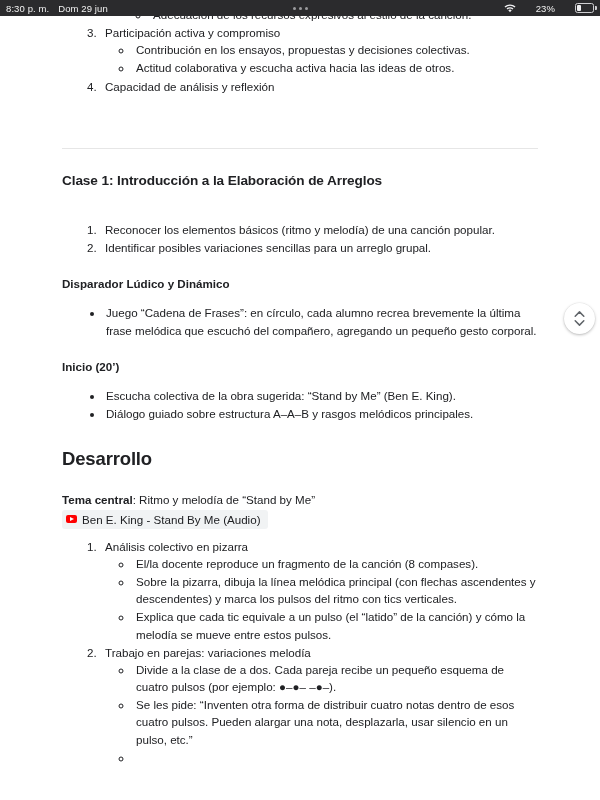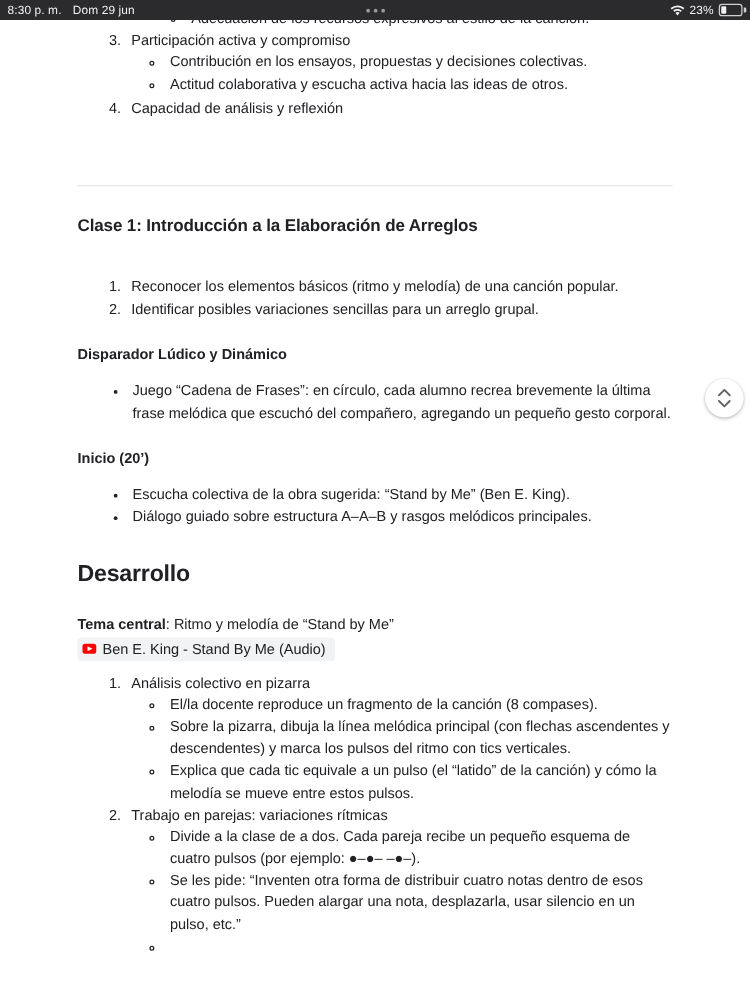--- a/index.html
+++ b/index.html
@@ -25,21 +25,21 @@
   }
   #status-left { display: flex; align-items: center; gap: 9px; white-space: nowrap; }
   #status-center {
     position: absolute; left: 0; right: 0;
     display: flex; justify-content: center; align-items: center;
     pointer-events: none;
   }
   .dots { display: flex; gap: 3px; }
   .dots i { width: 3px; height: 3px; border-radius: 50%; background: #9b9b9e; display: block; }
   #status-right {
-    margin-left: auto; display: flex; align-items: center; gap: 4px;
+    margin-left: auto; display: flex; align-items: center; gap: 20px;
     white-space: nowrap;
   }
   .wifi-icon { width: 12px; height: 10px; display: block; }
   .battery-icon { width: 19px; height: 9.5px; position: relative; }
   .battery-icon .shell {
     position: absolute; inset: 0;
     border: 1px solid #cfcfd2; border-radius: 2.5px;
   }
   .battery-icon .cap {
     position: absolute; right: -2.5px; top: 3px;
@@ -264,21 +264,21 @@
     <ol class="lv1">
       <li class="bold">
         <span class="li-text">Análisis colectivo en pizarra</span>
         <ul class="lv2">
           <li><span class="li-text">El/la docente reproduce un fragmento de la canción (8 compases).</span></li>
           <li><span class="li-text">Sobre la pizarra, dibuja la línea melódica principal (con flechas ascendentes y descendentes) y marca los pulsos del ritmo con tics verticales.</span></li>
           <li><span class="li-text">Explica que cada tic equivale a un pulso (el “latido” de la canción) y cómo la melodía se mueve entre estos pulsos.</span></li>
         </ul>
       </li>
       <li class="bold">
-        <span class="li-text">Trabajo en parejas: variaciones rítmicas</span>
+        <span class="li-text">Trabajo en parejas: variaciones melodía</span>
         <ul class="lv2">
           <li><span class="li-text">Divide a la clase de a dos. Cada pareja recibe un pequeño esquema de cuatro pulsos (por ejemplo: ●–●– –●–).</span></li>
           <li><span class="li-text">Se les pide: “Inventen otra forma de distribuir cuatro notas dentro de esos cuatro pulsos. Pueden alargar una nota, desplazarla, usar silencio en un pulso, etc.”</span></li>
           <li></li>
         </ul>
       </li>
     </ol>
 
   </div>
 

